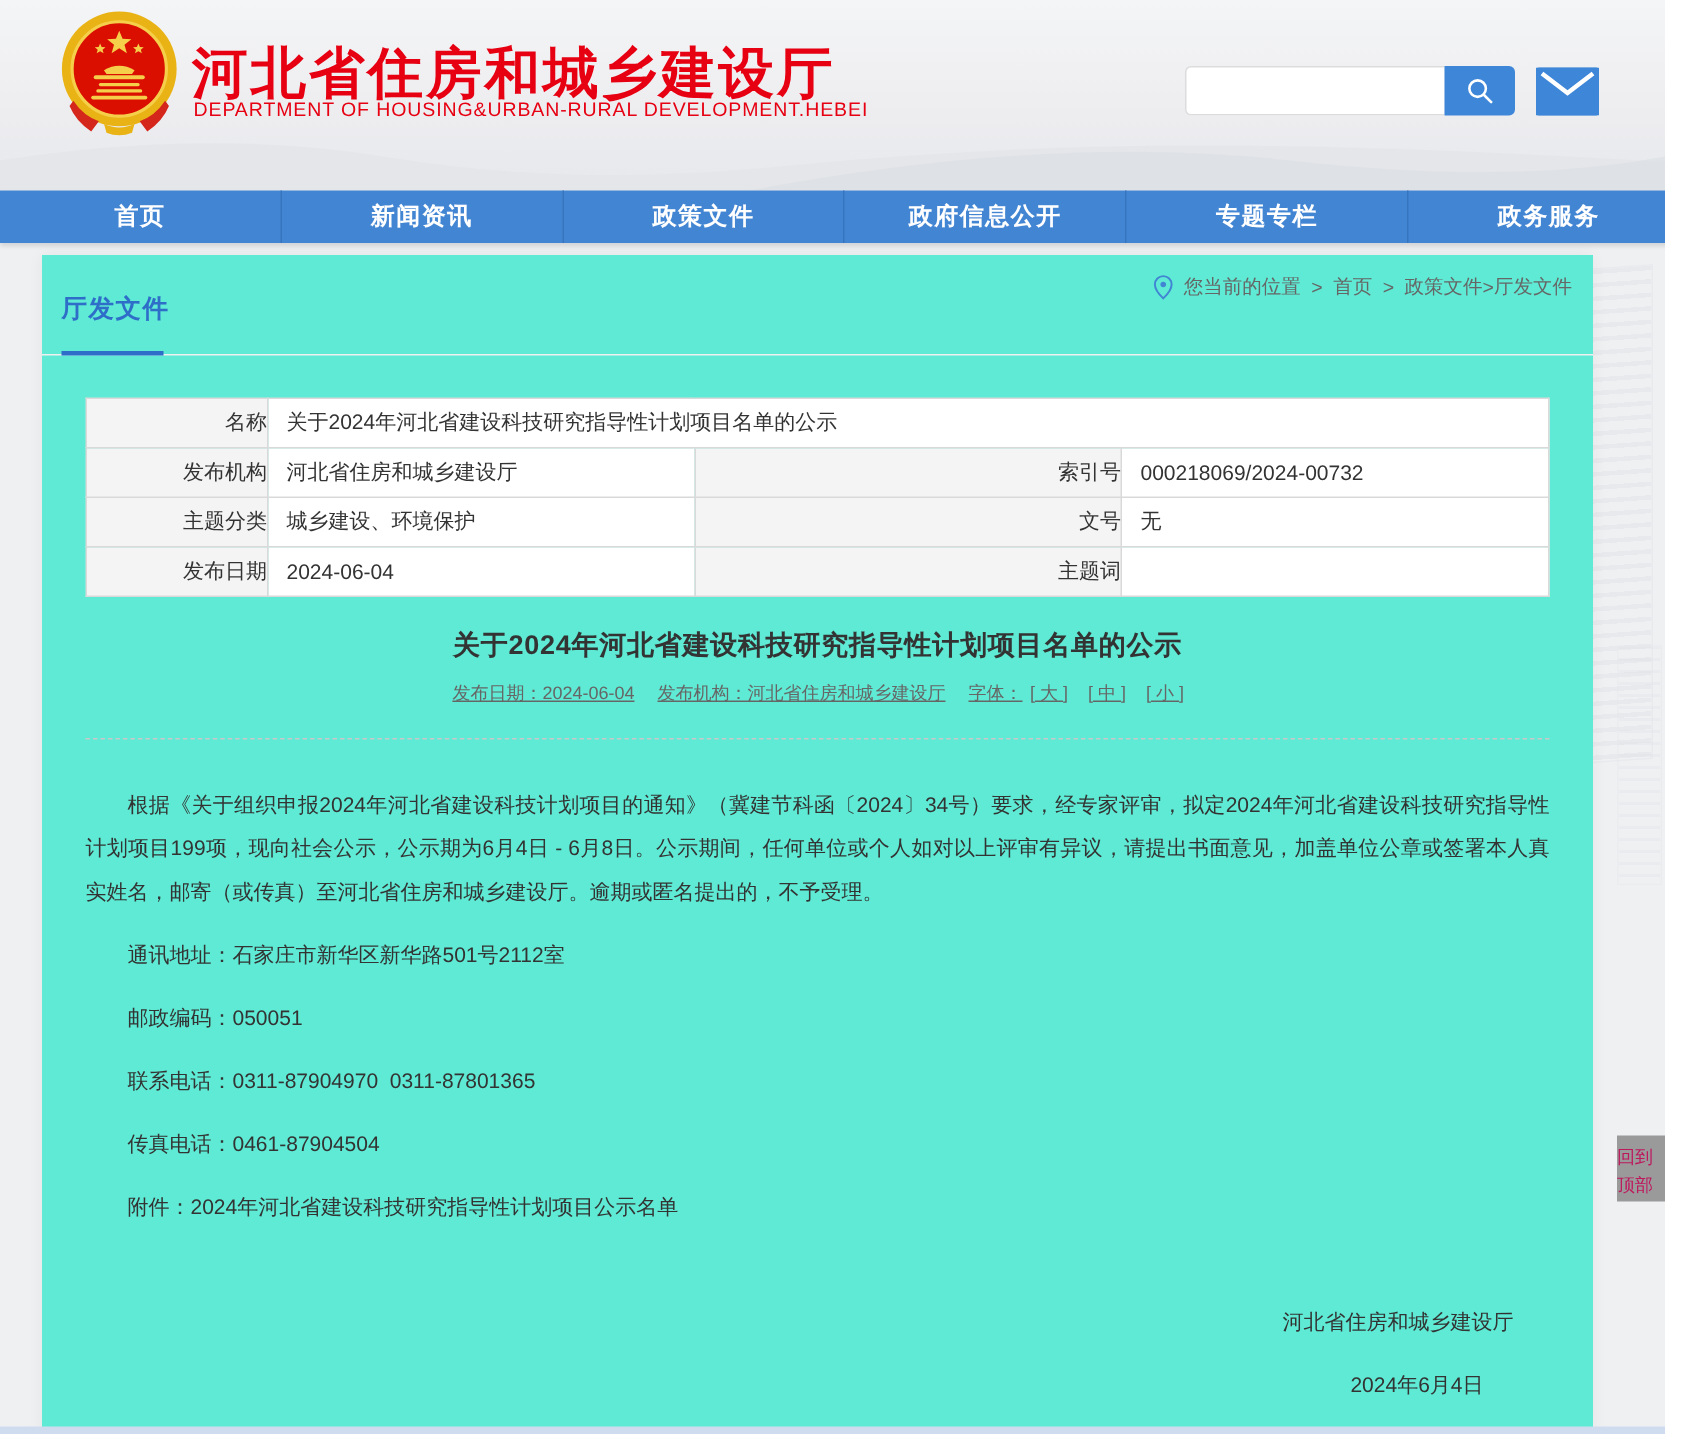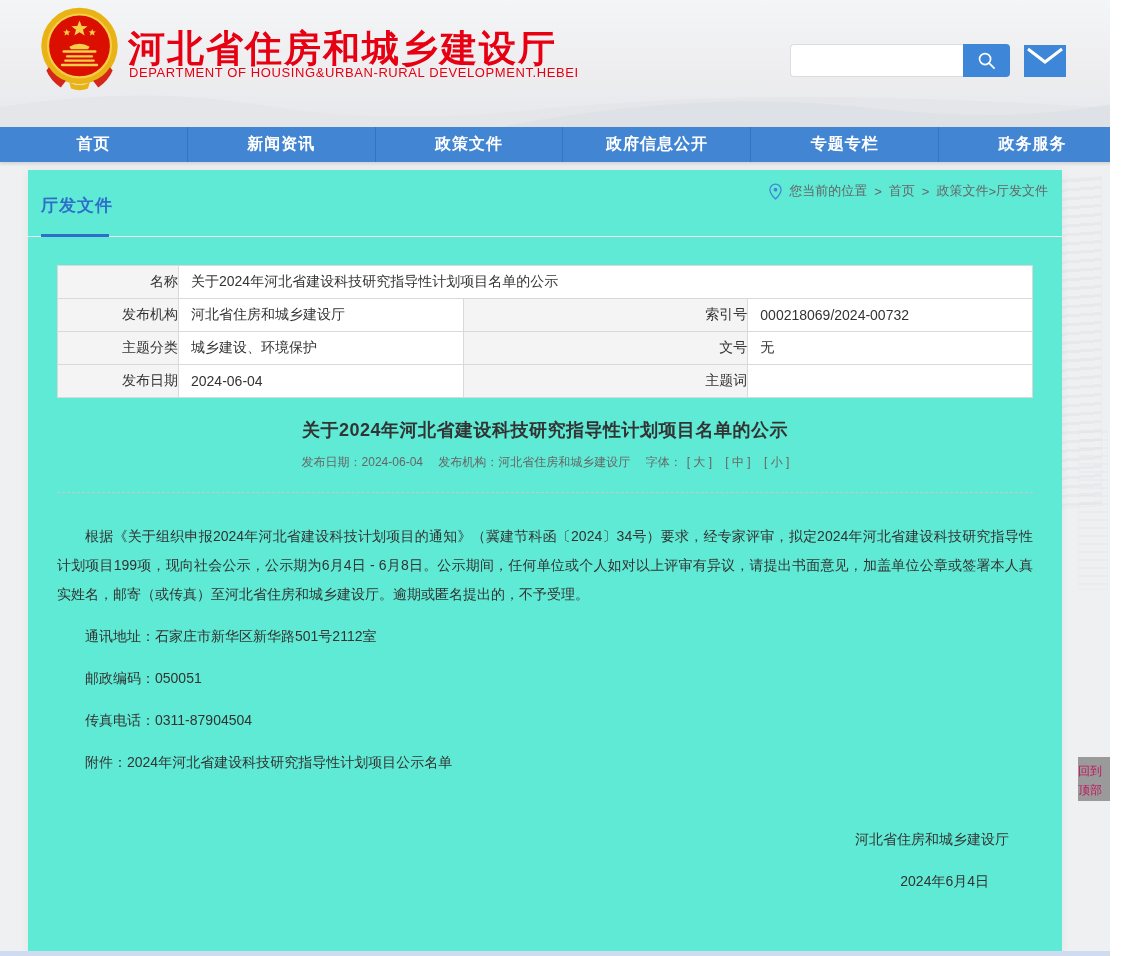--- a/index.html
+++ b/index.html
@@ -42,21 +42,21 @@
 
   
   .doc-table { position:absolute; left:29px; top:95px; width:976px; border-collapse:collapse; table-layout:fixed; }
   .doc-table td { border:1px solid #d9d9d9; height:33px; font-size:14px; color:#333; }
   .doc-table td.lbl { background:#f4f4f4; text-align:right; width:121px; }
   .doc-table td.val { background:#fff; padding:0 12px; }
 
   
   .art-title { position:absolute; left:0; top:248px; width:100%; text-align:center; font-size:18px; font-weight:bold; color:#333; letter-spacing:0.5px; }
   .art-meta { position:absolute; left:0; top:284px; width:100%; text-align:center; font-size:12px; color:#666; }
-  .art-meta span { margin:0 6px; }
+  .art-meta span { margin:0 6px;text-decoration:underline; }
   .art-meta .fontsize { cursor:pointer; margin:0 5px; }
   .dashed { position:absolute; left:29px; top:322px; width:976px; border-top:1px dashed #c9c9c9; }
 
   .art-body { position:absolute; left:29px; top:352px; width:976px; font-size:14px; color:#333; }
   .art-body p { line-height:29px; }
   .p-main { text-indent:2em; text-align:justify; }
   .contact-line { margin-top:13px; text-indent:2em; white-space:pre-wrap; }
   .attach-name { cursor:pointer; }
   .sig-org { margin-top:48px; text-align:right; padding-right:24px; line-height:29px; }
   .sig-date { margin-top:13px; text-align:right; padding-right:44px; line-height:29px; }
@@ -179,21 +179,22 @@
       <span style="margin-right:0;">字体：</span><span class="fontsize">[ 大 ]</span>
       <span class="fontsize">[ 中 ]</span>
       <span class="fontsize">[ 小 ]</span>
     </div>
     <div class="dashed"></div>
 
     <div class="art-body">
       <p class="p-main">根据《关于组织申报2024年河北省建设科技计划项目的通知》（冀建节科函〔2024〕34号）要求，经专家评审，拟定2024年河北省建设科技研究指导性计划项目199项，现向社会公示，公示期为6月4日 - 6月8日。公示期间，任何单位或个人如对以上评审有异议，请提出书面意见，加盖单位公章或签署本人真实姓名，邮寄（或传真）至河北省住房和城乡建设厅。逾期或匿名提出的，不予受理。</p>
       <p class="contact-line">通讯地址：石家庄市新华区新华路501号2112室</p>
       <p class="contact-line">邮政编码：050051</p>
-      <p class="contact-line">传真电话：0311-87904504</p>
+      <p class="contact-line">联系电话：0311-87904970  0311-87801365</p>
+      <p class="contact-line">传真电话：0461-87904504</p>
       <p class="contact-line"><span>附件：</span><span class="attach-name">2024年河北省建设科技研究指导性计划项目公示名单</span></p>
       <p class="sig-org">河北省住房和城乡建设厅</p>
       <p class="sig-date">2024年6月4日</p>
     </div>
   </div>
 
   <div class="back-top">
     <div>回到</div>
     <div>顶部</div>
   </div>

